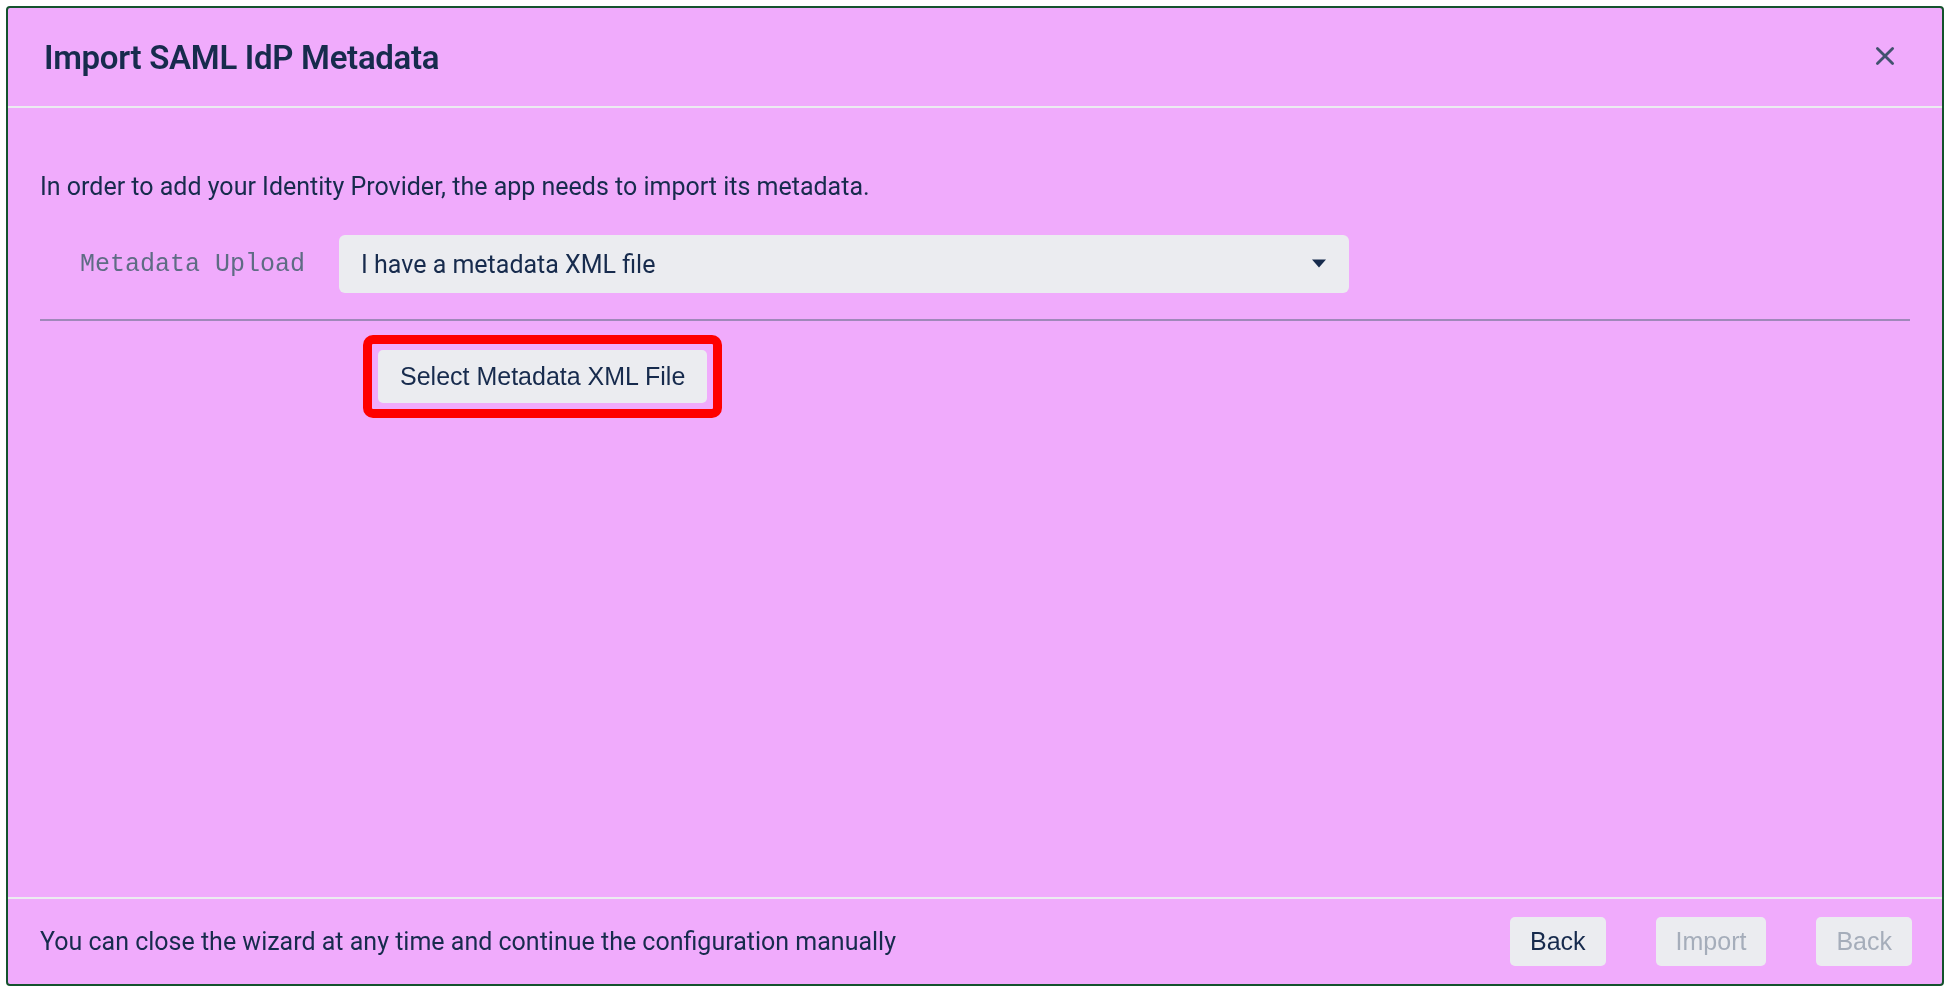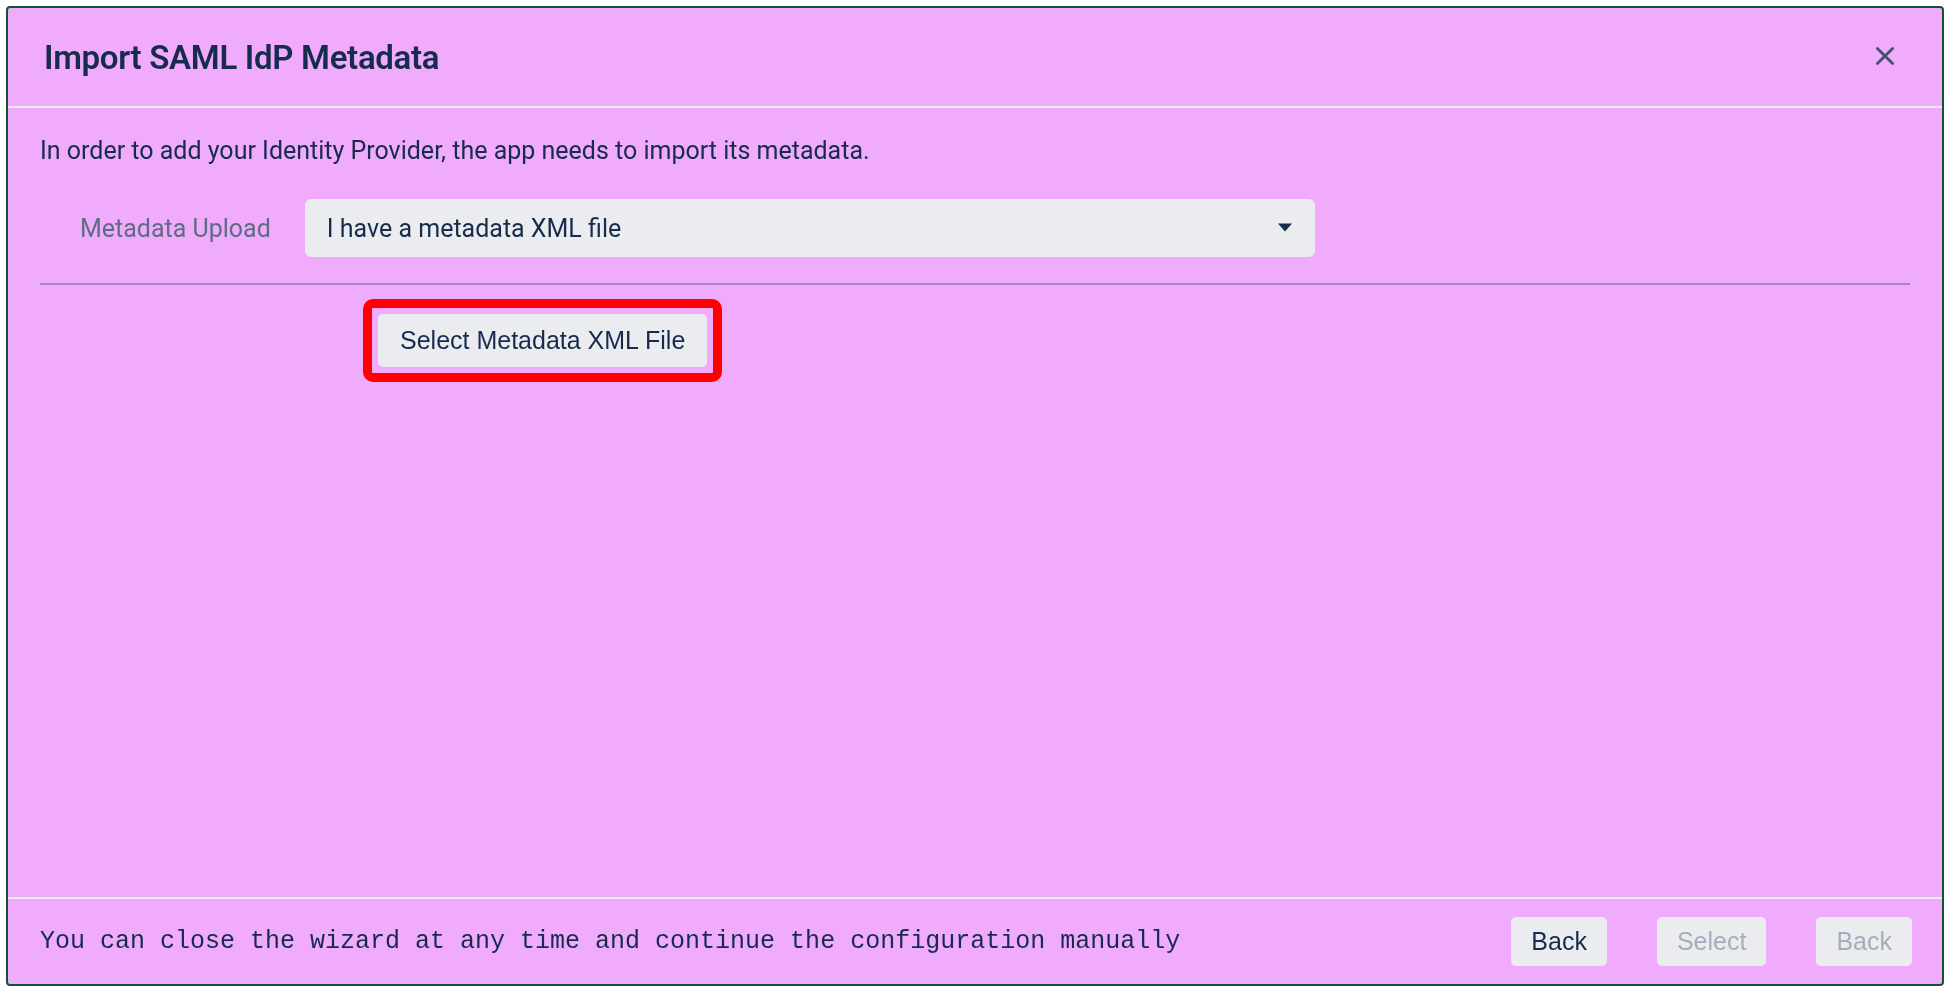--- a/index.html
+++ b/index.html
@@ -44,37 +44,39 @@
       background: transparent;
       cursor: pointer;
       color: #42526e;
       border-radius: 4px;
     }
     .close-btn svg { width: 26px; height: 26px; }
     .dialog-body {
       flex: 1;
       padding: 28px 32px 0 32px;
       overflow: auto;
+      margin-top: 36px;
     }
     .intro {
       font-size: 25px;
       color: #172b4d;
       margin-bottom: 34px;
     }
     .form-row {
       display: flex;
       align-items: center;
       gap: 34px;
       padding-left: 40px;
       padding-bottom: 26px;
     }
     .form-label {
       font-size: 25px;
       color: #5e6c84;
       white-space: nowrap;
+      font-family: Liberation Mono, monospace;
     }
     .select-wrap {
       position: relative;
       width: 1010px;
     }
     .select-field {
       width: 100%;
       height: 58px;
       background: #ebecf0;
       border: none;
@@ -124,21 +126,20 @@
     .dialog-footer {
       display: flex;
       align-items: center;
       justify-content: space-between;
       padding: 18px 30px 18px 32px;
       border-top: 2px solid #ebecf0;
     }
     .hint {
       font-size: 25px;
       color: #172b4d;
-      font-family: Liberation Mono, monospace;
     }
     .footer-actions {
       display: flex;
       gap: 10px;
     }
     .btn {
       border: none;
       border-radius: 5px;
       font-size: 25px;
       padding: 10px 20px;
@@ -191,17 +192,17 @@
       <span class="highlight">
         <button class="file-btn">Select Metadata XML File</button>
       </span>
     </div>
   </div>
 
   <div class="dialog-footer">
     <div class="hint">You can close the wizard at any time and continue the configuration manually</div>
     <div class="footer-actions">
       <button class="btn">Back</button>
-      <button class="btn btn-disabled">Select</button>
+      <button class="btn btn-disabled">Import</button>
       <button class="btn btn-disabled">Back</button>
     </div>
   </div>
 </div>
 
 </body></html>

